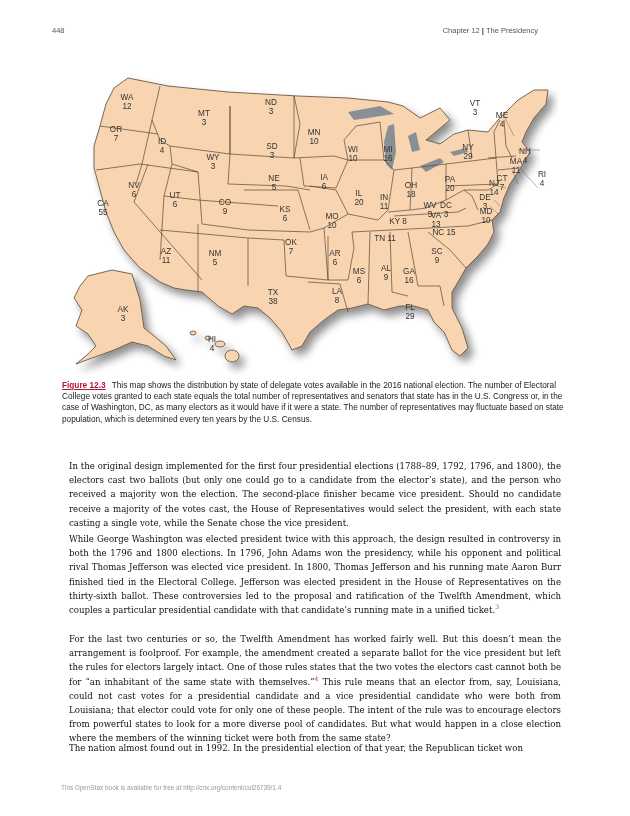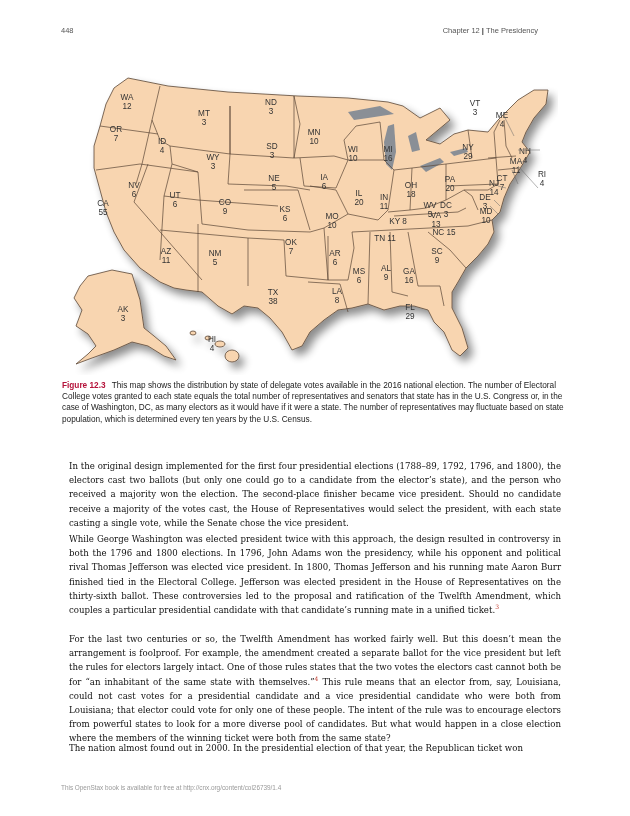--- a/index.html
+++ b/index.html
@@ -1,25 +1,25 @@
 <!DOCTYPE html>
 <html><head>
 <meta charset="utf-8">
 <style>
   html, body { margin: 0; padding: 0; background: #ffffff; }
   body { width: 630px; height: 816px; position: relative; overflow: hidden; }
   .running-head { position: absolute; top: 26px; font-family: "Liberation Sans", sans-serif; font-size: 7.5px; color: #555; }
-  .page-num { left: 61px; }
+  .page-num { left: 52px; }
   .chapter { right: 92px; }
   .chapter .sep { font-weight: bold; color: #333; }
   .map-wrap { position: absolute; left: 48px; top: 60px; width: 510px; height: 315px; }
   .map-wrap svg { width: 510px; height: 315px; display: block; }
   .state-label { font-family: "Liberation Sans", sans-serif; font-size: 8.2px; fill: #333; text-anchor: middle; }
   .caption { position: absolute; left: 62px; top: 380px; width: 506px; font-family: "Liberation Sans", sans-serif; font-size: 8.25px; line-height: 11.2px; color: #222; }
-  .caption .fig-label { color: #b5123a; font-weight: bold; margin-right: 4px; }
+  .caption .fig-label { color: #b5123a; font-weight: bold; margin-right: 4px; text-decoration: underline; }
   .body-text { position: absolute; left: 62px; width: 506px; font-family: "DejaVu Serif", serif; font-size: 8.6px; line-height: 14.2px; color: #111; text-align: justify; }
   .p1 { top: 452px; }
   .p2 { top: 525px; }
   .p3 { top: 625px; }
   .p4 { top: 734px; }
   .body-text p { margin: 7px; }
   sup.fn { color: #c0392b; font-size: 6px; vertical-align: super; line-height: 0; }
   .footer { position: absolute; left: 61px; top: 784px; font-family: "Liberation Sans", sans-serif; font-size: 6.4px; color: #999; }
 </style>
 </head>
@@ -183,16 +183,16 @@
 <div class="body-text p1">
   <p>In the original design implemented for the first four presidential elections (1788–89, 1792, 1796, and 1800), the electors cast two ballots (but only one could go to a candidate from the elector’s state), and the person who received a majority won the election. The second-place finisher became vice president. Should no candidate receive a majority of the votes cast, the House of Representatives would select the president, with each state casting a single vote, while the Senate chose the vice president.</p>
 </div>
 <div class="body-text p2">
   <p><span>While George Washington was elected president twice with this approach, the design resulted in controversy in both the 1796 and 1800 elections. In 1796, John Adams won the presidency, while his opponent and political rival Thomas Jefferson was elected vice president. In 1800, Thomas Jefferson and his running mate Aaron Burr finished tied in the Electoral College. Jefferson was elected president in the House of Representatives on the thirty-sixth ballot. These controversies led to the proposal and ratification of the Twelfth Amendment, which couples a particular presidential candidate with that candidate’s running mate in a unified ticket.</span><sup class="fn">3</sup></p>
 </div>
 <div class="body-text p3">
   <p><span>For the last two centuries or so, the Twelfth Amendment has worked fairly well. But this doesn’t mean the arrangement is foolproof. For example, the amendment created a separate ballot for the vice president but left the rules for electors largely intact. One of those rules states that the two votes the electors cast cannot both be for “an inhabitant of the same state with themselves.”</span><sup class="fn">4</sup><span> This rule means that an elector from, say, Louisiana, could not cast votes for a presidential candidate and a vice presidential candidate who were both from Louisiana; that elector could vote for only one of these people. The intent of the rule was to encourage electors from powerful states to look for a more diverse pool of candidates. But what would happen in a close election where the members of the winning ticket were both from the same state?</span></p>
 </div>
 <div class="body-text p4">
-  <p style="text-align:left">The nation almost found out in 2000. In the presidential election of that year, the Republican ticket won</p>
+  <p style="text-align:left">The nation almost found out in 1992. In the presidential election of that year, the Republican ticket won</p>
 </div>
 
 <div class="footer">This OpenStax book is available for free at http://cnx.org/content/col26739/1.4</div>
 
 </body></html>

